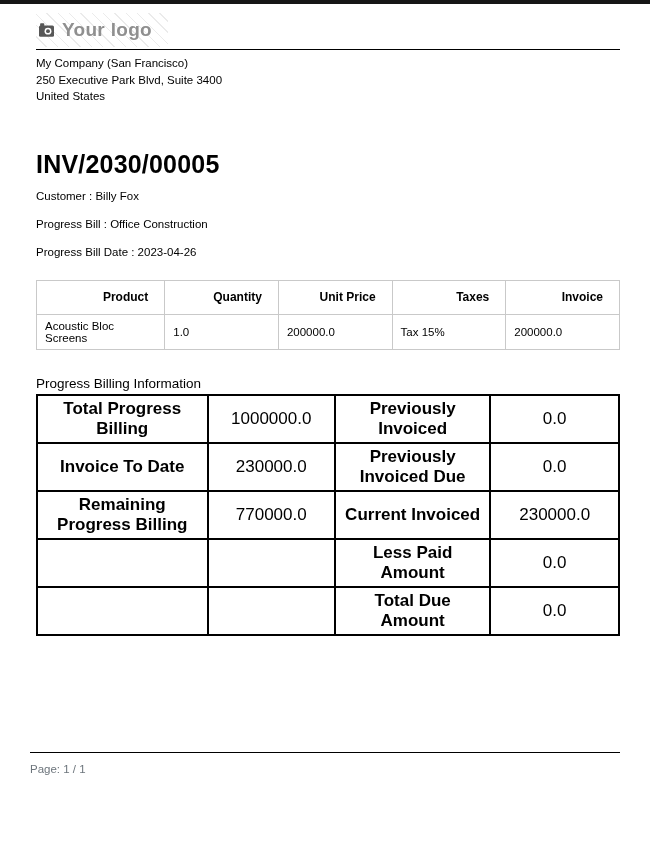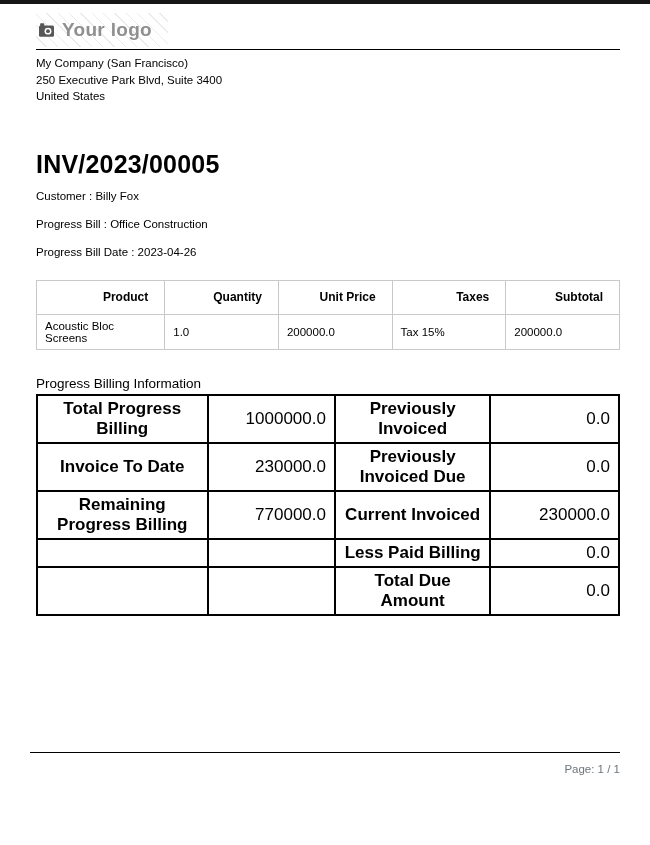--- a/index.html
+++ b/index.html
@@ -101,32 +101,32 @@
   }
   .progress-table td {
     border: 2.5px solid #000000;
     height: 24px;
     padding: 3px 8px;
   }
   .progress-table td.lbl {
     font-weight: bold;
     text-align: center;
   }
-  .progress-table td.val { text-align: right; }
+  .progress-table td.val { text-align: center; }
   
   .footer {
     position: absolute;
     left: 30px;
     right: 30px;
     top: 752px;
     border-top: 1.5px solid #000000;
   }
   .footer-text {
     margin-top: 10px;
-    text-align: right;
+    text-align: left;
     font-size: 11.5px;
     color: #6d757c;
   }
 </style>
 </head>
 <body>
 
 <div class="page">
   <div class="top-strip"></div>
 
@@ -145,41 +145,41 @@
         <span class="logo-text">Your logo</span>
       </div>
     </div>
 
     <div class="address">
       <div>My Company (San Francisco)</div>
       <div>250 Executive Park Blvd, Suite 3400</div>
       <div>United States</div>
     </div>
 
-    <div class="inv-title">INV/2023/00005</div>
+    <div class="inv-title">INV/2030/00005</div>
 
     <div class="meta-line first">Customer : Billy Fox</div>
     <div class="meta-line">Progress Bill : Office Construction</div>
     <div class="meta-line">Progress Bill Date : 2023-04-26</div>
 
     <table class="product-table">
       <colgroup>
         <col style="width:22%">
           <col style="width:19.5%">
           <col style="width:19.5%">
           <col style="width:19.5%">
           <col style="width:19.5%">
       </colgroup>
       <thead>
         <tr>
           <th>Product</th>
           <th>Quantity</th>
           <th>Unit Price</th>
           <th>Taxes</th>
-          <th>Subtotal</th>
+          <th>Invoice</th>
         </tr>
       </thead>
       <tbody>
         <tr>
           <td>Acoustic Bloc Screens</td>
           <td>1.0</td>
           <td>200000.0</td>
           <td>Tax 15%</td>
           <td>200000.0</td>
         </tr>
@@ -211,21 +211,21 @@
         </tr>
         <tr>
           <td class="lbl">Remaining Progress Billing</td>
           <td class="val">770000.0</td>
           <td class="lbl">Current Invoiced</td>
           <td class="val">230000.0</td>
         </tr>
         <tr>
           <td class="lbl"></td>
           <td class="val"></td>
-          <td class="lbl">Less Paid Billing</td>
+          <td class="lbl">Less Paid Amount</td>
           <td class="val">0.0</td>
         </tr>
         <tr>
           <td class="lbl"></td>
           <td class="val"></td>
           <td class="lbl">Total Due Amount</td>
           <td class="val">0.0</td>
         </tr>
       </tbody>
     </table>

